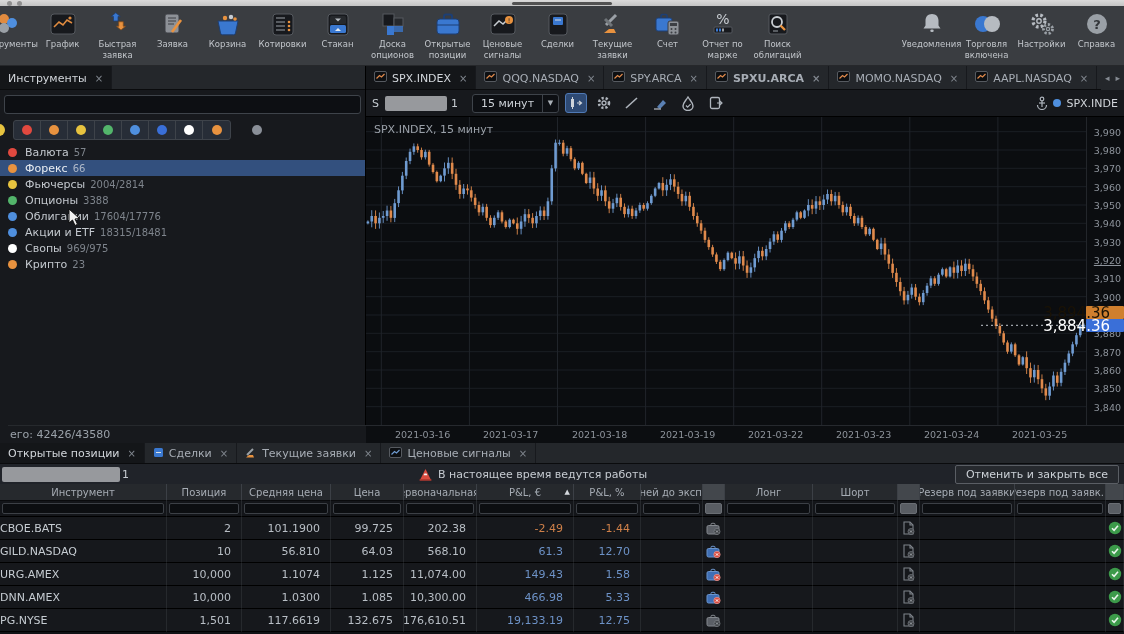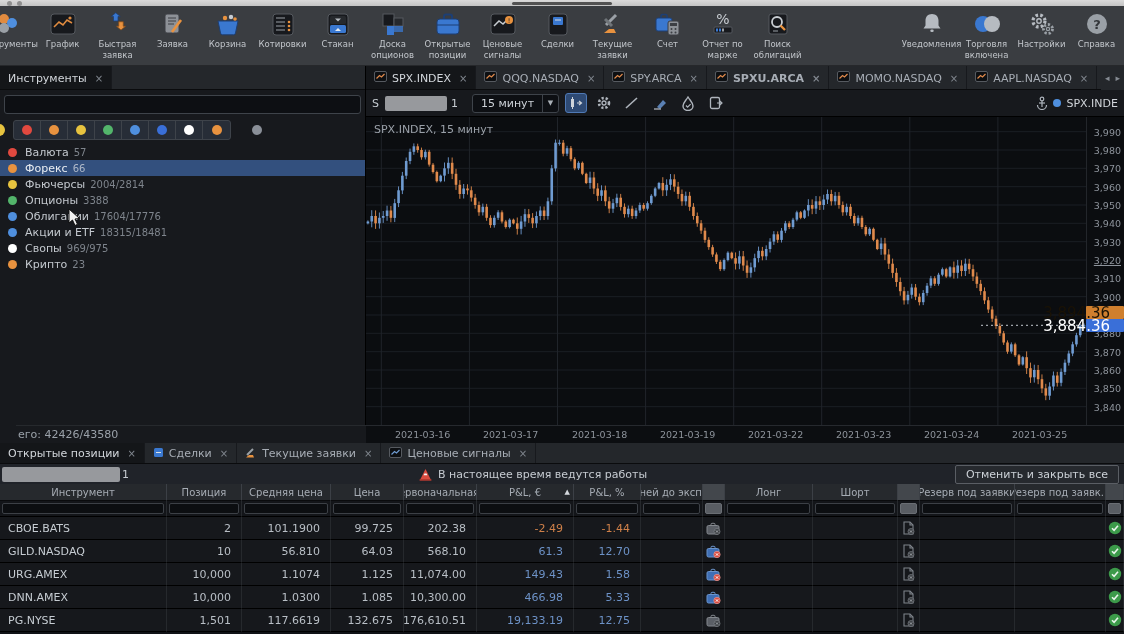--- a/index.html
+++ b/index.html
@@ -34,21 +34,21 @@
   .dot-cell{width:27px;height:18px;display:flex;align-items:center;justify-content:center;border-right:1px solid #3e434a;}
   .dot-cell:last-child{border-right:none;}
   .dot-cell i,.dot-lone i{display:block;width:10px;height:10px;border-radius:50%;}
   .dot-lone{width:27px;height:18px;display:flex;align-items:center;justify-content:center;margin-left:12px;}
   #inst-list{position:absolute;left:0;top:78px;width:100%;}
   .inst-row{height:16px;display:flex;align-items:center;font-size:11px;color:#c3c8ce;padding-left:8px;cursor:default;}
   .inst-row.sel{background:#33507e;color:#e8ecf1;}
   .inst-row i{width:9px;height:9px;border-radius:50%;margin-right:8px;flex:none;}
   .inst-row .cnt{color:#7e848c;font-size:10px;margin-left:5px;}
   .inst-row.sel .cnt{color:#aeb8c8;}
-  #sb-footer{position:absolute;left:16px;bottom:0;width:100%;height:18px;border-top:1px solid #26292d;background:#17191d;font-size:11px;color:#9aa1a9;display:flex;align-items:center;padding-left:2px;}
+  #sb-footer{position:absolute;left:8px;bottom:0;width:100%;height:18px;border-top:1px solid #26292d;background:#17191d;font-size:11px;color:#9aa1a9;display:flex;align-items:center;padding-left:2px;}
   
   #ch-toolbar{position:absolute;left:0;top:24px;width:100%;height:27px;background:#17191d;display:flex;align-items:center;gap:6px;padding:0 6px;border-bottom:1px solid #000;}
   #ch-toolbar .sym-prefix{font-size:11px;color:#c6ccd2;}
   .masked{background:#97999d;border-radius:2px;height:15px;}
   #ch-toolbar .masked{width:62px;}
   #ch-toolbar .sym-suffix{font-size:11px;color:#c6ccd2;margin-left:-2px;}
   #tf-select{display:flex;align-items:center;background:#0d0f13;border:1px solid #3e434a;border-radius:3px;height:19px;margin-left:8px;}
   #tf-select .tf-val{font-size:11px;color:#cdd2d8;padding:0 8px;}
   #tf-select .tf-arrow{width:16px;height:100%;border-left:1px solid #3e434a;color:#aab0b7;font-size:7px;display:flex;align-items:center;justify-content:center;}
   .ch-tool{width:22px;height:20px;display:flex;align-items:center;justify-content:center;border-radius:3px;}
@@ -77,21 +77,21 @@
   #cancel-all-btn{margin-left:auto;margin-right:3px;background:#26292e;border:1px solid #5a5e64;border-radius:2px;color:#ccd1d7;font-size:11px;padding:2px 10px;font-family:"DejaVu Sans",sans-serif;}
   #postable{position:absolute;left:0;top:41px;width:1124px;}
   .trow{display:flex;width:1124px;}
   .hcell{height:17px;background:#26292d;border-right:1px solid #3c4046;border-bottom:1px solid #0a0b0d;font-size:10px;color:#a6acb4;display:flex;align-items:center;justify-content:center;overflow:hidden;white-space:nowrap;position:relative;flex:none;}
   .hcell.icon{background:#43474c;}
   .hcell .sort{position:absolute;right:3px;font-size:7px;color:#d4d8dd;}
   .fcell{height:16px;background:#131519;border-right:1px solid #26292d;border-bottom:1px solid #000;padding:2px;flex:none;}
   .fcell .inbox{width:100%;height:100%;background:#0c0e11;border:1px solid #3c4046;border-radius:2px;}
   .fcell.icon .inbox{background:#595d63;border-color:#6a6e74;}
   .dcell{height:23px;background:#16181c;border-right:1px solid #26292d;border-bottom:1px solid #000;font-size:11px;color:#b9bfc6;display:flex;align-items:center;overflow:hidden;white-space:nowrap;flex:none;}
-  .dcell.l{padding-left:8px;justify-content:flex-start;}
+  .dcell.l{justify-content:flex-start;}
   .dcell.r{padding-right:10px;justify-content:flex-end;}
   .dcell.c{justify-content:center;}
   .dcell.neg{color:#cf8049;}
   .dcell.pos{color:#6d92c7;}
   #cursor{left:68px;top:142px;z-index:9;}
 </style>
 </head>
 <body>
 
 <div id="titlebar" class="abs">

